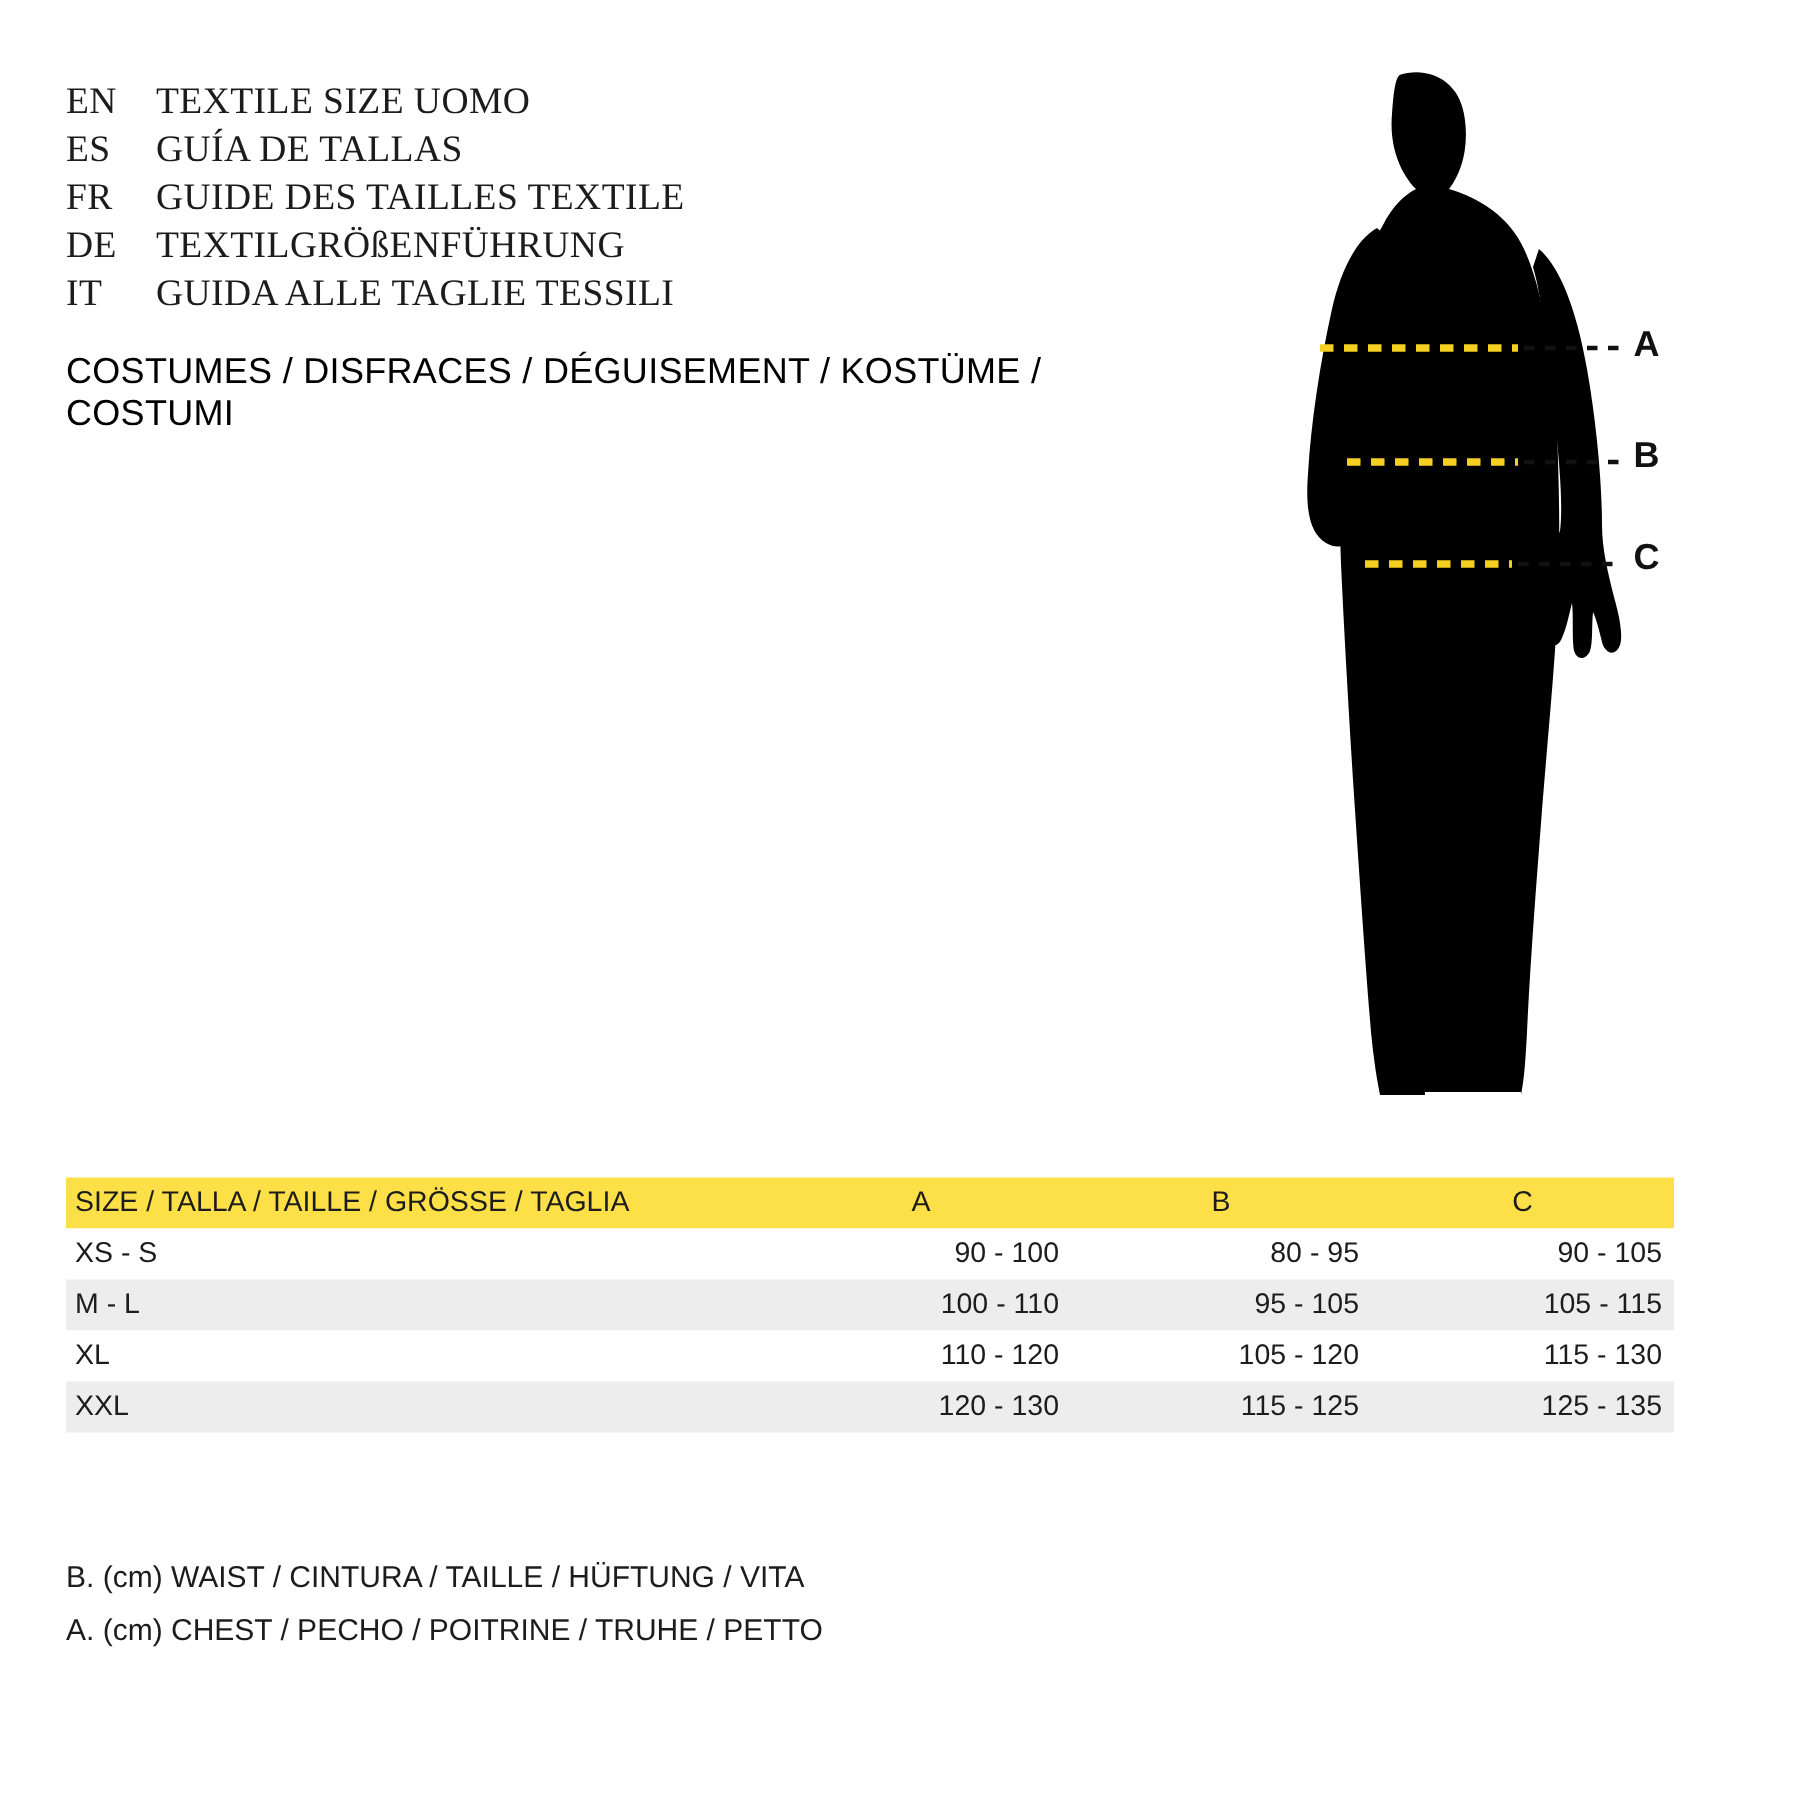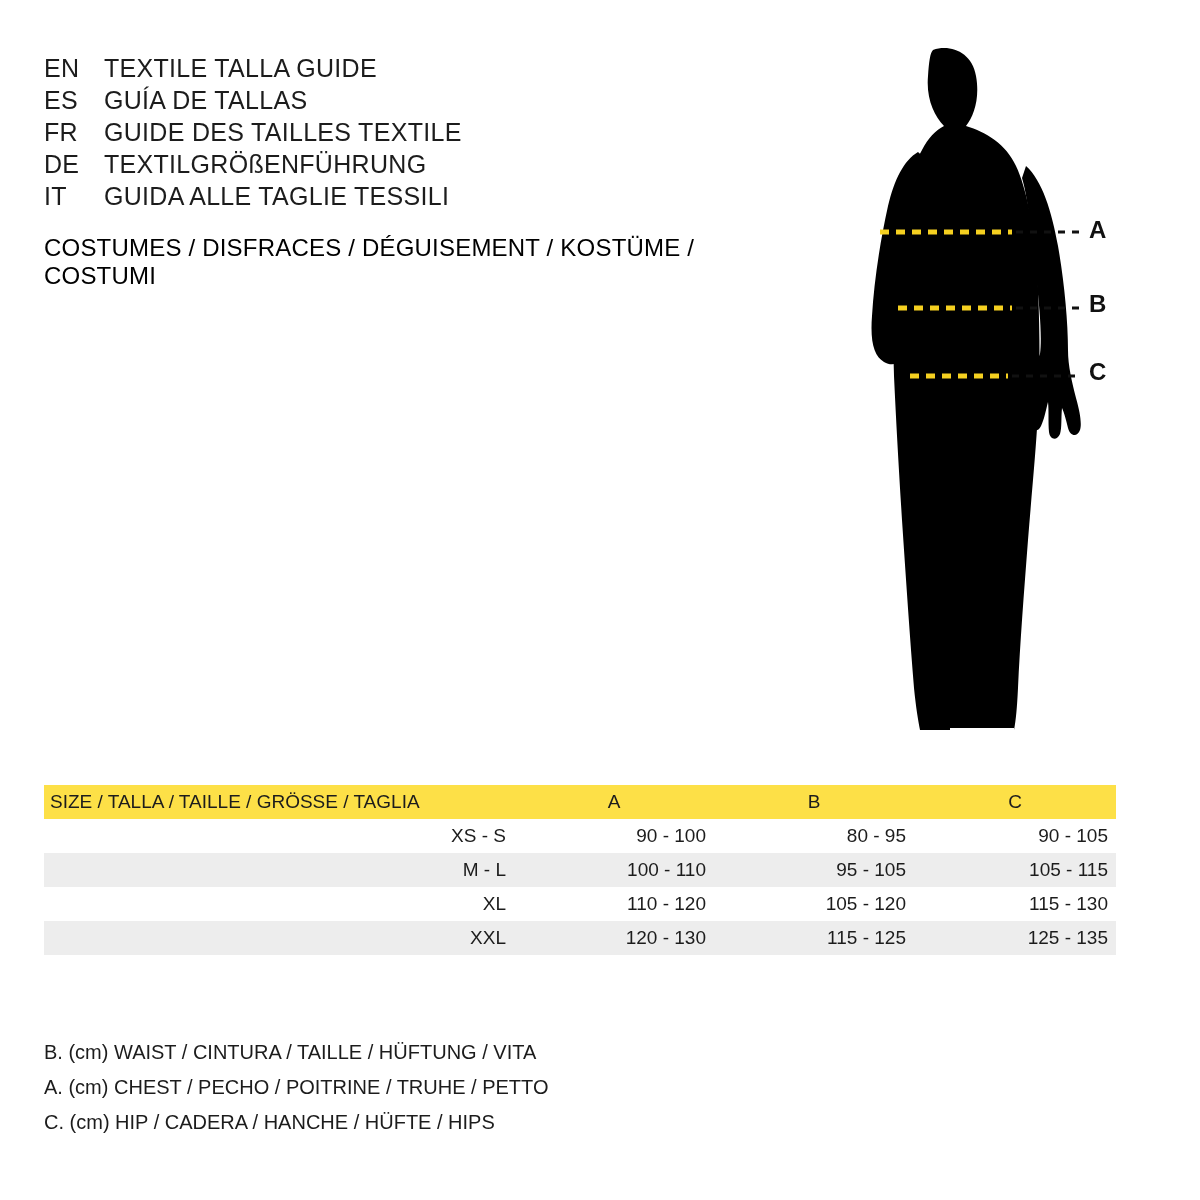--- a/index.html
+++ b/index.html
@@ -23,20 +23,21 @@
     top: 52px;
     width: 760px;
   }
   .lang-row {
     display: flex;
     align-items: baseline;
     font-size: 25px;
     line-height: 32px;
     letter-spacing: 0.3px;
     color: #1c1c1c;
+    font-family: Liberation Serif, serif;
   }
   .lang-code {
     width: 60px;
     flex: 0 0 60px;
   }
   .lang-text {
     flex: 1 1 auto;
   }
   .costumes-line {
     margin-top: 22px;
@@ -99,21 +100,21 @@
     font-size: 19px;
   }
   thead th.first-col {
     text-align: left;
     padding-left: 6px;
   }
   tbody td {
     text-align: right;
   }
   tbody td.first-col {
-    text-align: right;
+    text-align: left;
     padding-left: 6px;
   }
   tbody tr.row-even {
     background: #ffffff;
   }
   tbody tr.row-odd {
     background: #ededed;
     border-radius: 11px;
   }
   col.c-size { width: 470px; }
@@ -130,21 +131,21 @@
     line-height: 35px;
     color: #1c1c1c;
   }
 </style>
 </head>
 <body>
 
 <div class="header">
   <div class="lang-row">
     <span class="lang-code">EN</span>
-    <span class="lang-text">TEXTILE TALLA GUIDE</span>
+    <span class="lang-text">TEXTILE SIZE UOMO</span>
   </div>
   <div class="lang-row">
     <span class="lang-code">ES</span>
     <span class="lang-text">GUÍA DE TALLAS</span>
   </div>
   <div class="lang-row">
     <span class="lang-code">FR</span>
     <span class="lang-text">GUIDE DES TAILLES TEXTILE</span>
   </div>
   <div class="lang-row">
@@ -264,14 +265,13 @@
         <td>115 - 125</td>
         <td>125 - 135</td>
       </tr>
     </tbody>
   </table>
 </div>
 
 <div class="legend">
   <div>B. (cm) WAIST / CINTURA / TAILLE / HÜFTUNG / VITA</div>
   <div>A. (cm) CHEST / PECHO / POITRINE / TRUHE / PETTO</div>
-  <div>C. (cm) HIP / CADERA / HANCHE / HÜFTE / HIPS</div>
 </div>
 
 </body></html>

